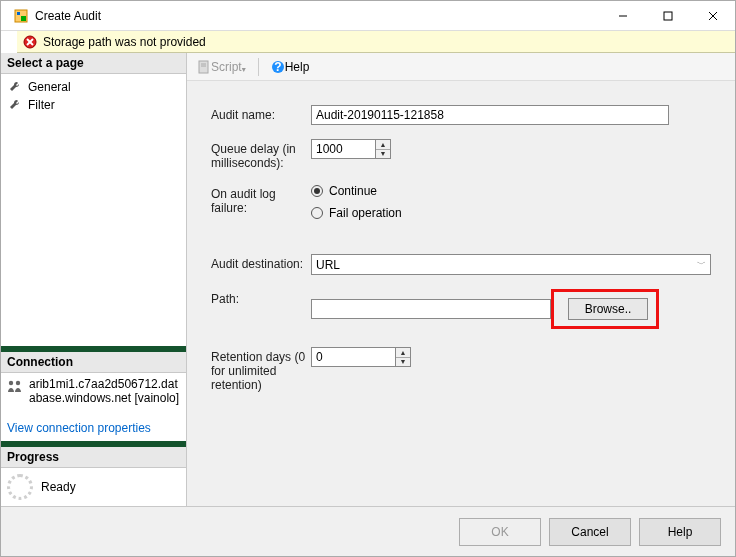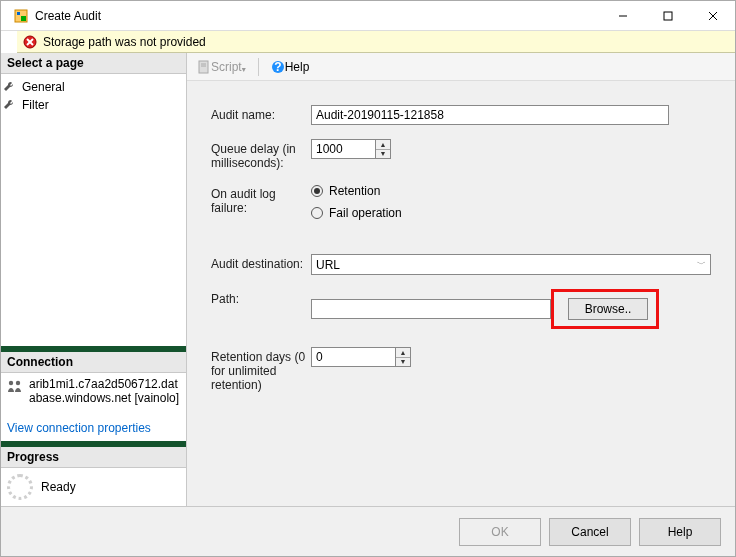--- a/index.html
+++ b/index.html
@@ -10,21 +10,21 @@
   .titlebar .title { flex: 1; }
   .winbtns { display: flex; height: 100%; }
   .winbtn { width: 45px; display: flex; align-items: center; justify-content: center; }
   .errorbar { height: 22px; background: #fefcd6; border-bottom: 1px solid #c8c8a0; display: flex; align-items: center; padding: 0 6px; margin-left: 16px; }
   .errorbar .eicon { width: 14px; height: 14px; margin-right: 6px; }
   .body { flex: 1; display: flex; min-height: 0; }
   .left { width: 219px; border-right: 1px solid #c8c8c8; display: flex; flex-direction: column; background: #fff; }
   .panelhdr { background: #e8e8e8; border-top: 6px solid #14532d; border-bottom: 1px solid #c8c8c8; padding: 3px 6px; font-weight: bold; }
   .panelhdr:first-child{border-top:none;}
   .pagelist { padding: 4px 0; }
-  .pageitem { display: flex; align-items: flex-end; padding: 2px 1px; gap: 6px; }
+  .pageitem { display: flex; align-items: flex-end; padding: 2px 7px; gap: 6px; }
   .wrench { width: 14px; height: 14px; }
   .spacer { flex: 1; }
   .connbody { padding: 4px 6px 10px 6px; display: flex; align-items: flex-start; gap: 6px; }
   .serv-icon { width: 16px; height: 16px; flex-shrink: 0; margin-top: 1px; }
   .connlink { color: #0066cc; padding: 6px; display: inline-block; cursor: pointer; }
   .progbody { display: flex; align-items: center; gap: 8px; padding: 6px; }
   .progcircle { width: 26px; height: 26px; border: 3px dotted #cfcfcf; border-radius: 50%; }
   .right { flex: 1; display: flex; flex-direction: column; background: #f0f0f0; }
   .toolbar { height: 28px; background: #f5f5f5; border-bottom: 1px solid #ddd; display: flex; align-items: center; padding: 0 6px; gap: 4px; }
   .tb-item { display: flex; align-items: flex-end; padding: 2px 4px; }
@@ -182,21 +182,21 @@
                 <div>▼</div>
               </div>
           </div>
         </div>
 
         <div class="row">
           <div class="lbl">On audit log failure:</div>
           <div>
             <div class="radio">
               <span class="dot sel"></span>
-              <span>Retention</span>
+              <span>Continue</span>
             </div>
             <div class="radio">
               <span class="dot"></span>
               <span>Fail operation</span>
             </div>
           </div>
         </div>
 
         <div style="height:12px;"></div>
 

